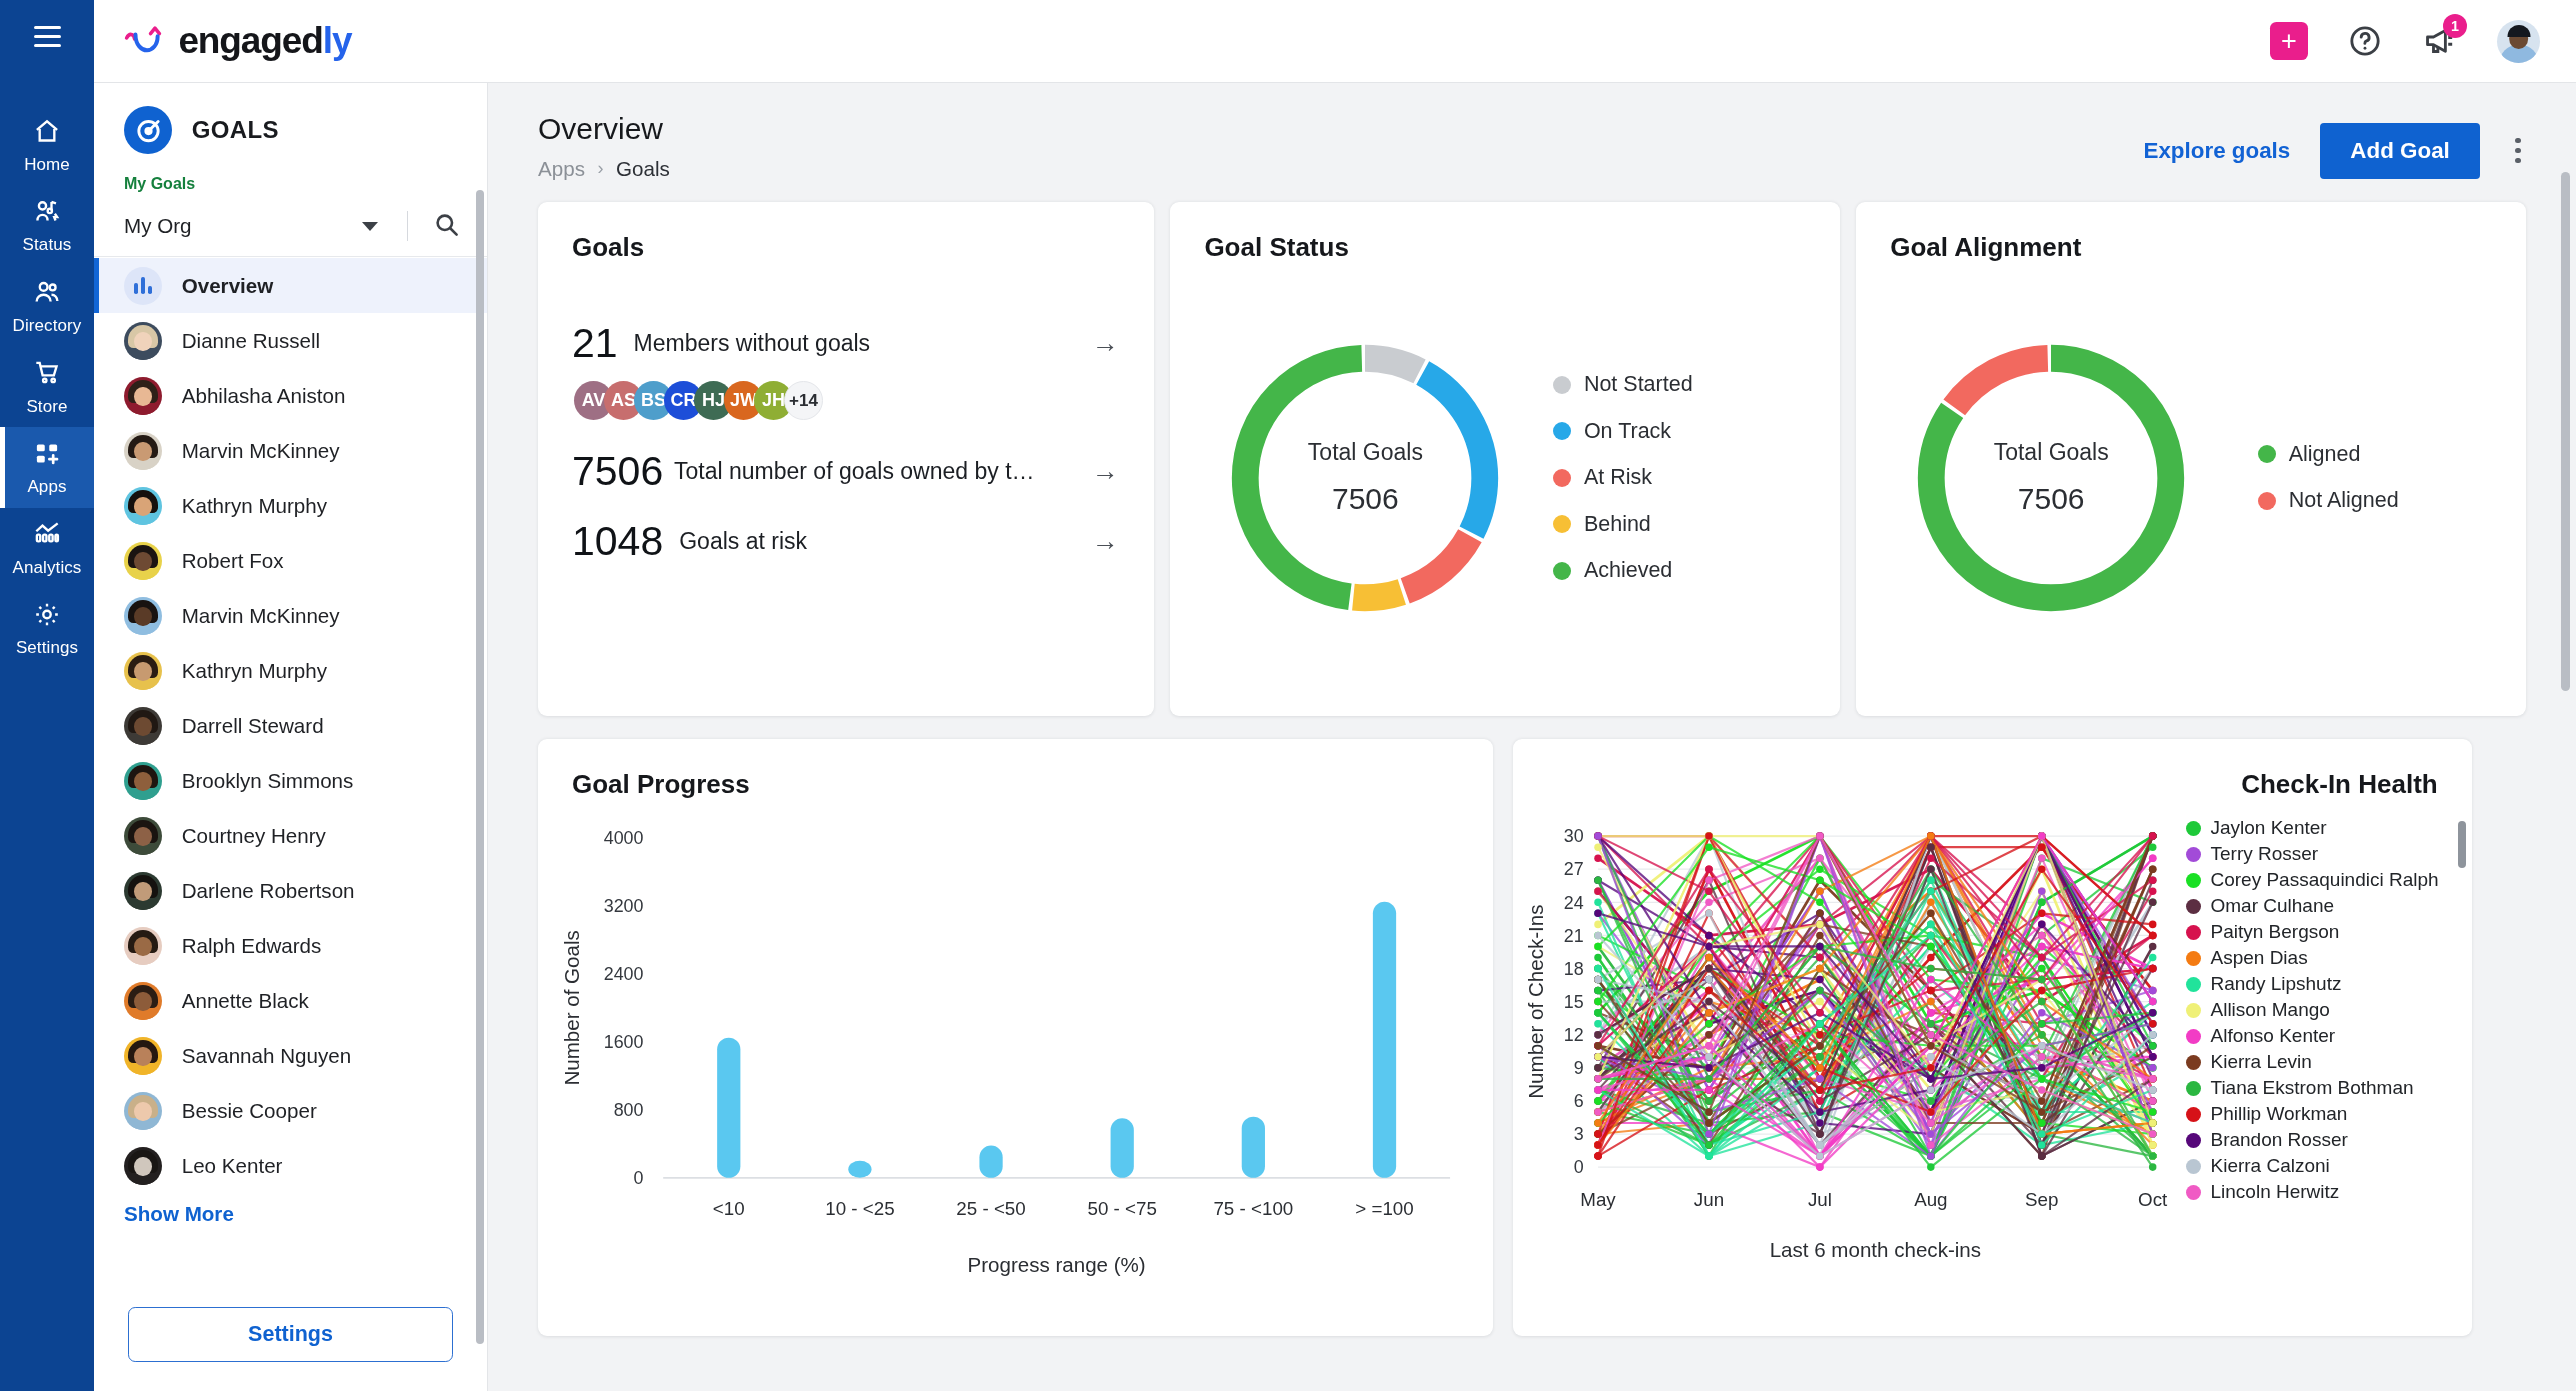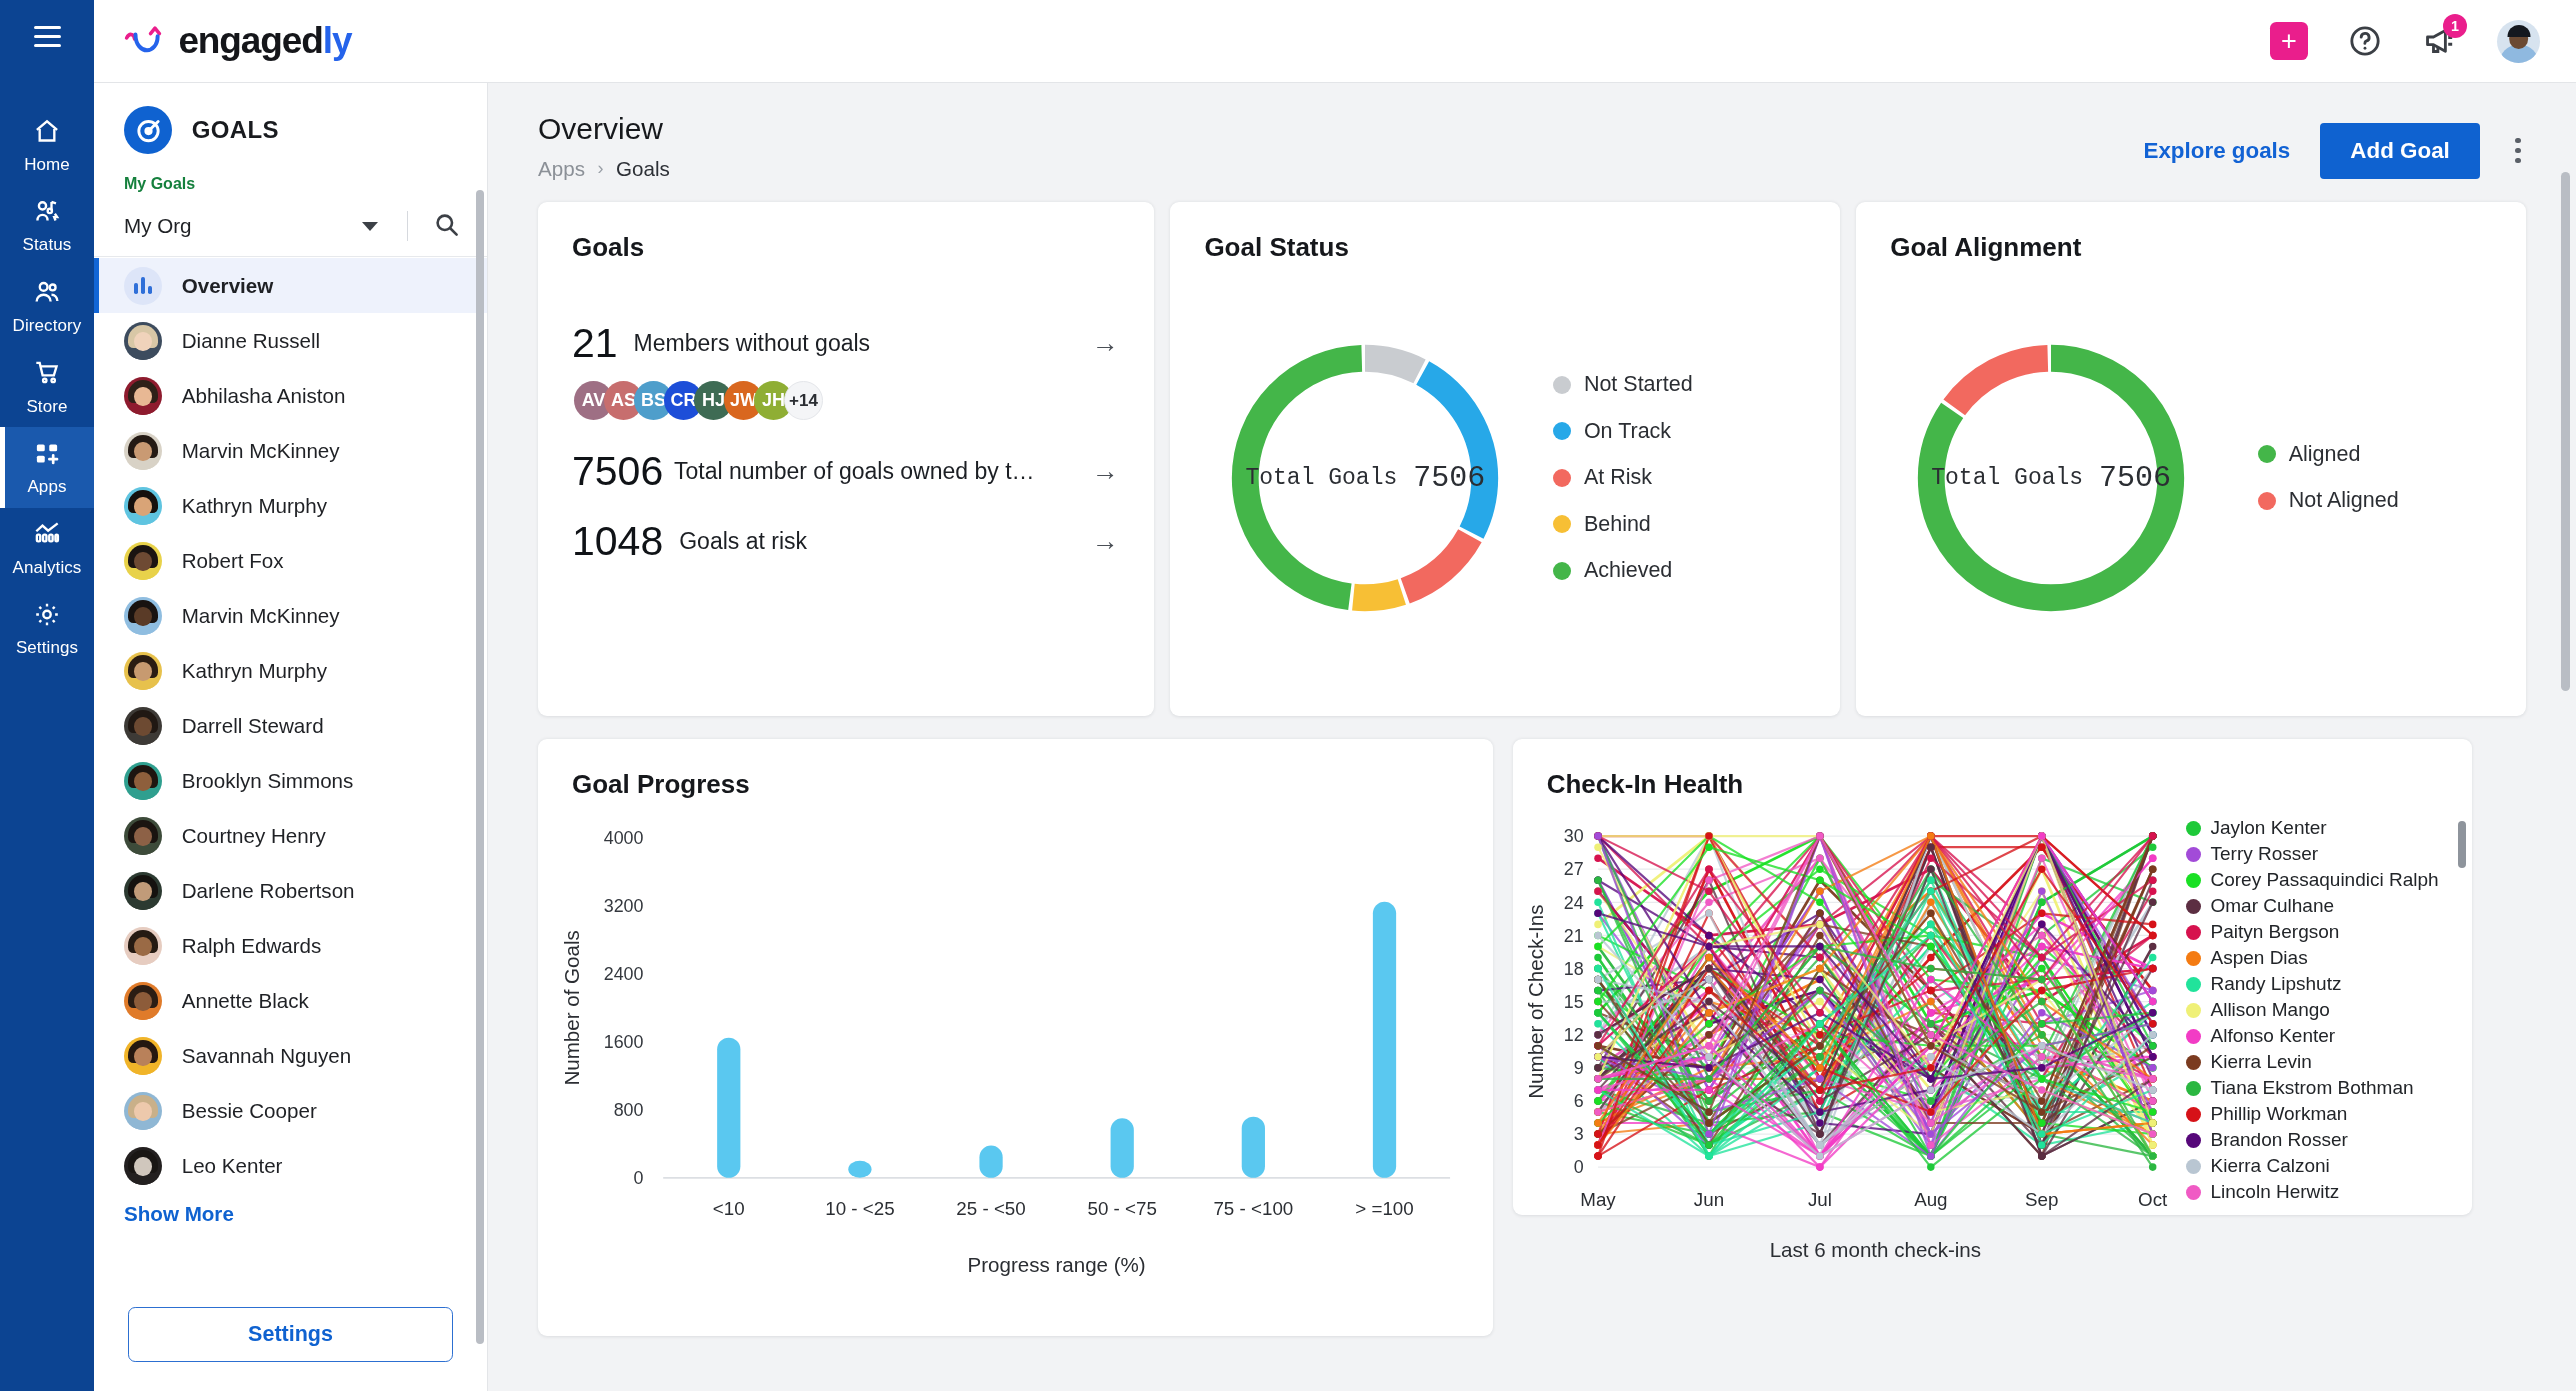--- a/index.html
+++ b/index.html
@@ -168,34 +168,34 @@
   }
   .chip:first-child { margin-left: 0; }
   .chip.more { background: #f4f5f7; color: #2b2e33; border: 0.9px solid #e4e6ea; font-size: 17px; }
 
   .card-status { width: 702px; height: 514px; }
   .card-align { width: 702px; height: 514px; }
   .donut-wrap { display: flex; align-items: center; padding: 9px 0 0 0; height: 420px; }
   .donut { position: relative; width: 286px; height: 286px; margin-left: 52px; flex: 0 0 286px; }
   .donut svg { transform: rotate(-90deg); }
   .donut-center {
-    position: absolute; inset: 0; display: flex; flex-direction: row;
-    align-items: center; justify-content: center; gap: 16px; font-family: Liberation Mono, monospace;
+    position: absolute; inset: 0; display: flex; flex-direction: column;
+    align-items: center; justify-content: center; gap: 16px;
   }
   .donut-center .dc-lbl { font-size: 23px; color: #2b2e33; }
   .donut-center .dc-val { font-size: 30px; color: #2b2e33; }
   .legend { padding-left: 45px; display: flex; flex-direction: column; gap: 21.5px; }
   .legend.align-legend { padding-left: 64px; }
   .lg { display: flex; align-items: center; gap: 12.5px; cursor: pointer; }
   .lg .dot { width: 18px; height: 18px; border-radius: 50%; flex: 0 0 18px; }
   .lg .txt { font-size: 21.5px; color: #2b2e33; }
 
   .charts-row { display: flex; gap: 19.7px; padding: 23px 50px 0 50px; }
   .card-progress { width: 955px; height: 597px; position: relative; }
-  .card-checkin { width: 959px; height: 476px; position: relative; }
+  .card-checkin { width: 959px; height: 597px; position: relative; text-align: right; }
   .axis-txt { font-size: 20px; fill: #34383e; font-family: "Liberation Sans", sans-serif; }
   .axis-cat { font-size: 21px; fill: #2b2e33; font-family: "Liberation Sans", sans-serif; }
   .xlabel { font-size: 23px; fill: #2b2e33; font-family: "Liberation Sans", sans-serif; }
 
   .ci-legend {
     position: absolute; right: 27px; top: 76px; width: 259px; height: 420px;
     overflow: hidden; padding-right: 14.3px;
   }
   .ci-item { display: flex; align-items: center; gap: 9.8px; height: 26px; cursor: pointer; }
   .ci-item .dot { width: 15px; height: 15px; border-radius: 50%; flex: 0 0 15px; }

